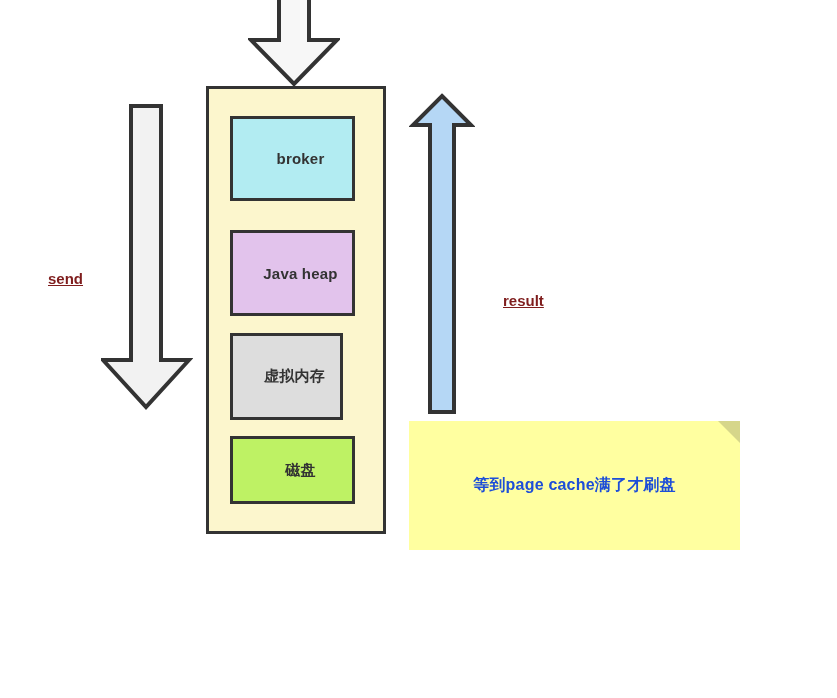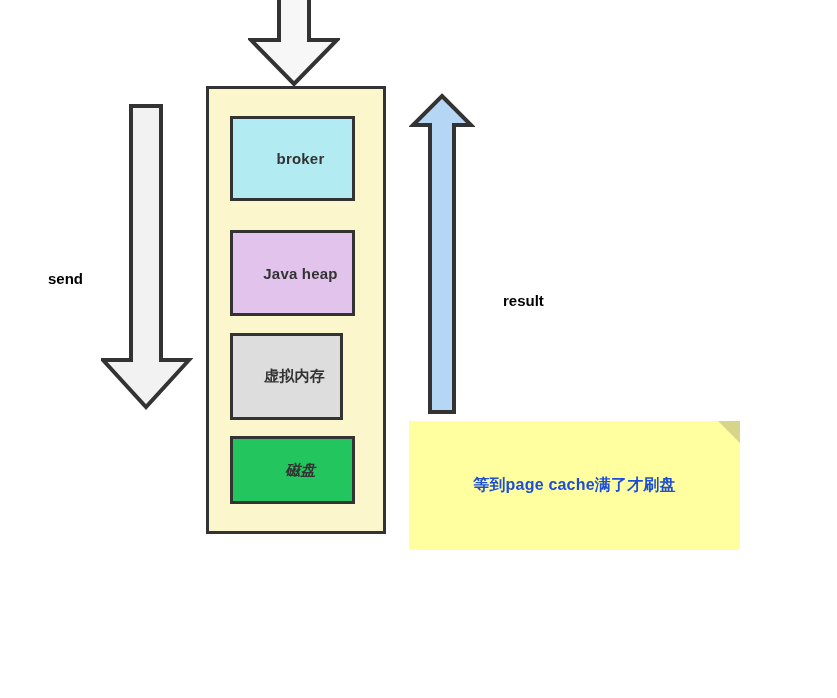--- a/index.html
+++ b/index.html
@@ -67,39 +67,39 @@
     top: 333px;
     width: 113px;
     height: 87px;
     background: #dddddd;
   }
   .node-disk {
     left: 230px;
     top: 436px;
     width: 125px;
     height: 68px;
-    background: #22c55e;
-    font-style: italic;
+    background: #bef264;
   }
 
   
   .arrow-svg {
     position: absolute;
   }
   #arrow-top-svg   { left: 248px; top: -22px;  width: 92px;  height: 108px; }
   #arrow-send-svg  { left: 101px; top: 104px;  width: 92px;  height: 308px; }
   #arrow-result-svg{ left: 409px; top: 92px;   width: 66px;  height: 324px; }
 
   
   .arrow-label {
     position: absolute;
     font-size: 15px;
     font-weight: bold;
-    color: #000000;
+    color: #7f1d1d;
     white-space: nowrap;
+    text-decoration: underline;
   }
   #label-send   { left: 48px;  top: 270px; }
   #label-result { left: 503px; top: 292px; }
 
   
   .note {
     position: absolute;
     left: 409px;
     top: 421px;
     width: 331px;

